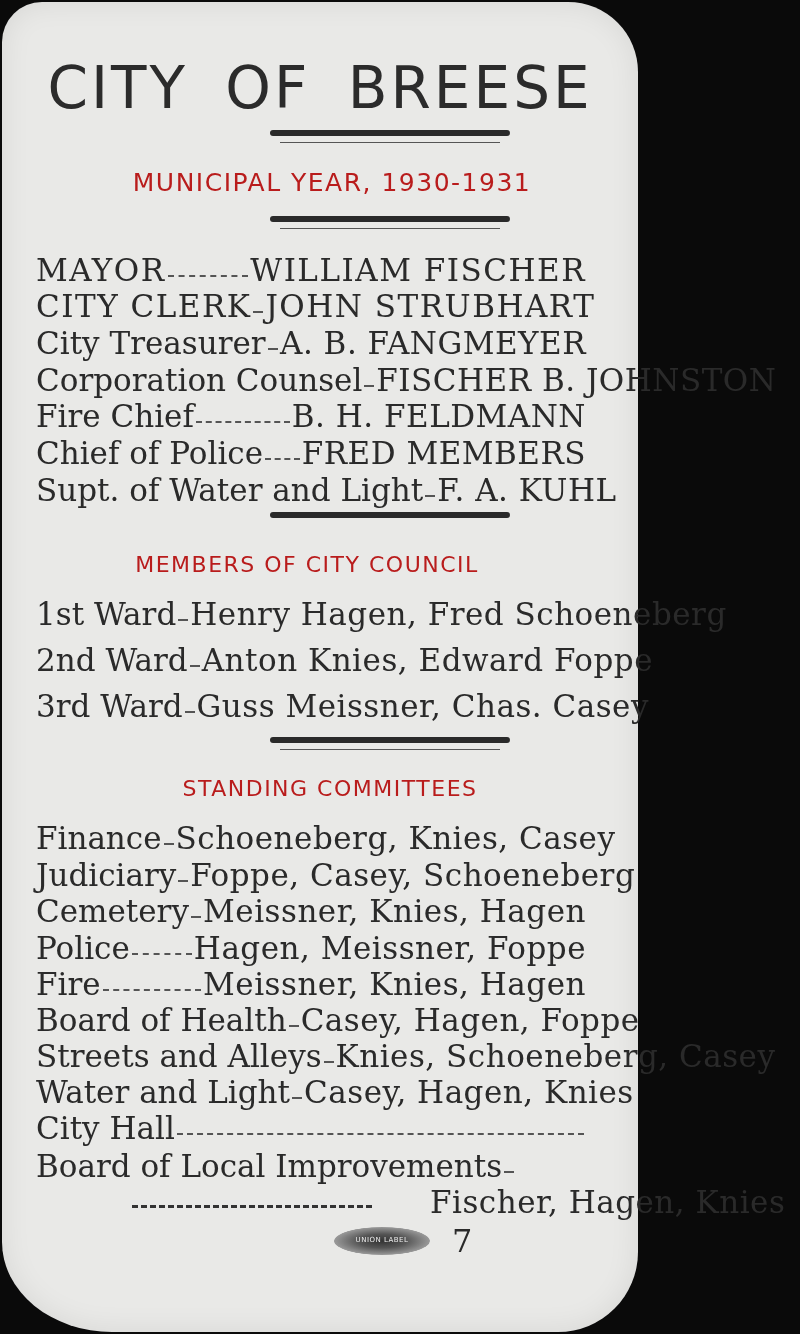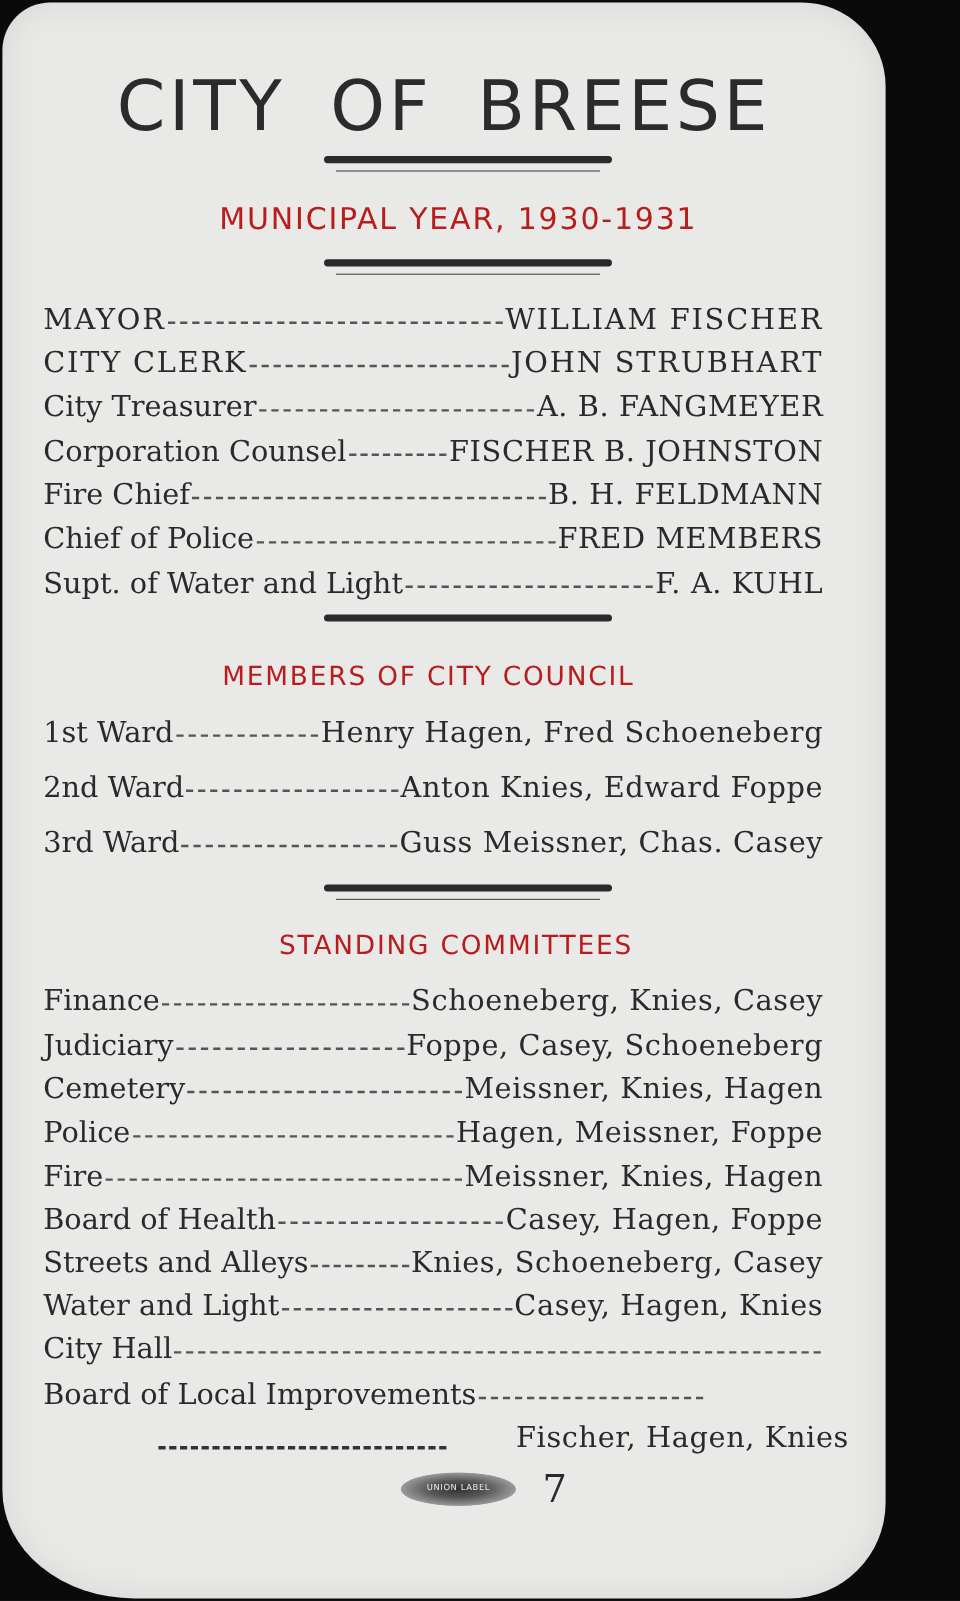--- a/index.html
+++ b/index.html
@@ -1,18 +1,18 @@
 <!DOCTYPE html>
 <html><head>
   <meta charset="utf-8">
   <style>
     html, body { margin: 0; padding: 0; background: #0a0a0a; }
     body { width: 800px; height: 1334px; position: relative; overflow: hidden; }
     .card {
-      position: absolute; left: 2px; top: 2px; width: 736px; height: 1330px;
+      position: absolute; left: 2px; top: 2px; width: 636px; height: 1330px;
       background: #e9e9e7;
       border-radius: 40px 70px 80px 110px / 40px 70px 80px 90px;
       box-shadow: inset 0 0 30px rgba(0,0,0,0.08);
       color: #2a2a2a;
     }
     .sans { font-family: "DejaVu Sans", "Liberation Sans", sans-serif; }
     .serif { font-family: "DejaVu Serif", "Liberation Serif", serif; }
     .title {
       position: absolute; left: 0; right: 0; top: 52px; text-align: center;
       font-size: 58px; letter-spacing: 3px; font-weight: normal; color: #2b2b2b;
@@ -20,21 +20,21 @@
     .title .w { margin: 0 8px; }
     .rule { position: absolute; left: 268px; width: 240px; }
     .rule .thick { height: 6px; background: #2a2a2a; border-radius: 3px; }
     .rule .thin { height: 1px; background: #555; margin: 6px 10px 0 10px; }
     .subhead {
       position: absolute; left: 0; right: 0; text-align: center;
       font-size: 25px; letter-spacing: 1.5px; color: #b91c1c; padding-left: 24px;
     }
     .row {
       position: absolute; left: 34px; right: 52px; display: flex; align-items: baseline;
-      font-size: 24px; white-space: nowrap;
+      font-size: 31px; white-space: nowrap;
     }
     .row .label { flex: 0 0 auto; }
     .row .dots {
       flex: 1 1 auto; border-bottom: 2px dashed #555; margin: 0 2px; height: 0;
       position: relative; top: -4px; min-width: 10px;
     }
     .row .value { flex: 0 0 auto; letter-spacing: 0.5px; }
     .caps .label, .caps .value { letter-spacing: 1.5px; }
     .footer {
       position: absolute; left: 332px; top: 1220px; display: flex; align-items: center; gap: 22px;

